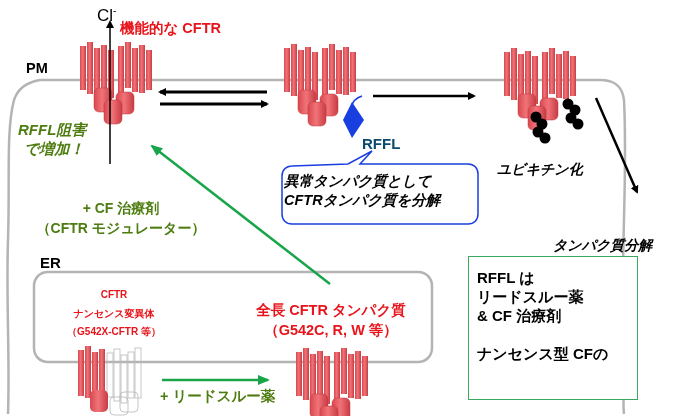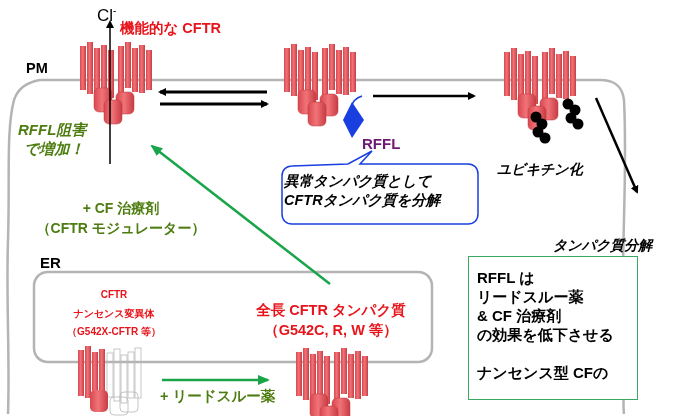--- a/index.html
+++ b/index.html
@@ -4,21 +4,21 @@
   <style>
     html, body { margin: 0; padding: 0; background: #ffffff; }
     body { width: 680px; height: 416px; position: relative; overflow: hidden;
            font-family: "Liberation Sans", "DejaVu Sans", sans-serif; }
     #stage { position: absolute; left: 0; top: 0; width: 680px; height: 416px; }
     .lbl { position: absolute; white-space: nowrap; line-height: 1.2; }
     .bold { font-weight: bold; }
     .ital { font-style: italic; }
     .red { color: #e8141b; }
     .green { color: #4d7c0f; }
-    .blue { color: #701a75; }
+    .blue { color: #0c4a6e; }
     .black { color: #000000; }
     .center { text-align: center; }
     .summary-box { position: absolute; left: 468px; top: 256px; width: 170px; height: 144px;
                    border: 1.5px solid #3aa860; background: #ffffff; box-sizing: border-box;
                    padding: 11px 8px; font-weight: bold; font-size: 15px; line-height: 19px; color: #000; }
     .summary-box div { white-space: nowrap; }
     .callout-text { position: absolute; left: 284px; top: 172px; font-style: italic; font-weight: bold;
                     font-size: 14.5px; line-height: 19px; color: #000; }
   </style>
 </head>
@@ -142,16 +142,15 @@
 <div class="lbl bold red center" style="left:236px; top:300px; width:190px; font-size:14.5px; line-height:20px;">
   <div>全長 CFTR タンパク質</div>
   <div>（G542C, R, W 等）</div>
 </div>
 <div class="lbl bold green" style="left:160px; top:388px; font-size:14.5px;">+ リードスルー薬</div>
 
 <div class="summary-box">
   <div>RFFL は</div>
   <div>リードスルー薬</div>
   <div>&amp; CF 治療剤</div>
-  <div>の効果を低下させる</div>
   <div style="height:19px;"></div>
   <div>ナンセンス型 CFの</div>
 </div>
 
 </body></html>

